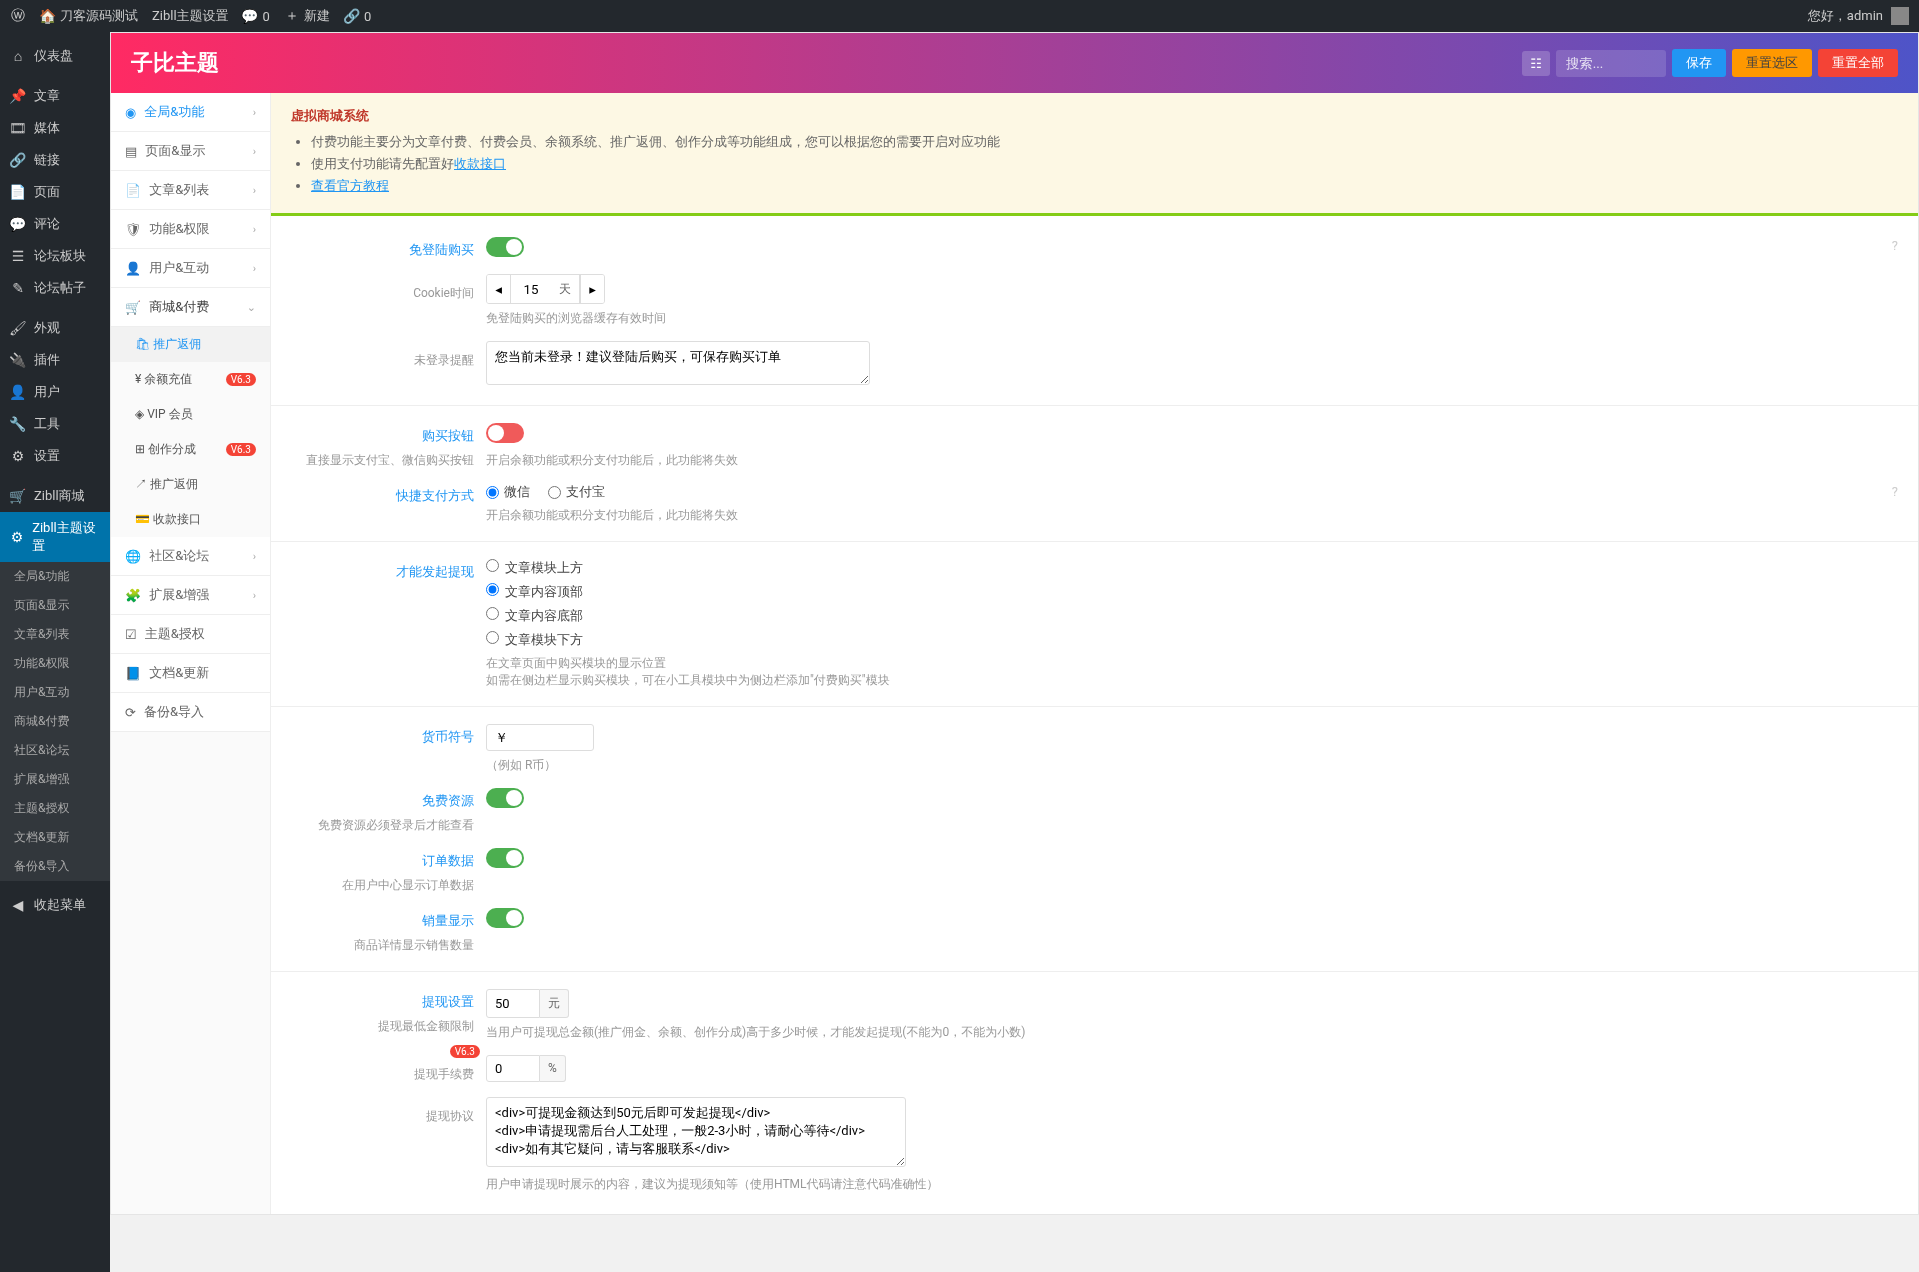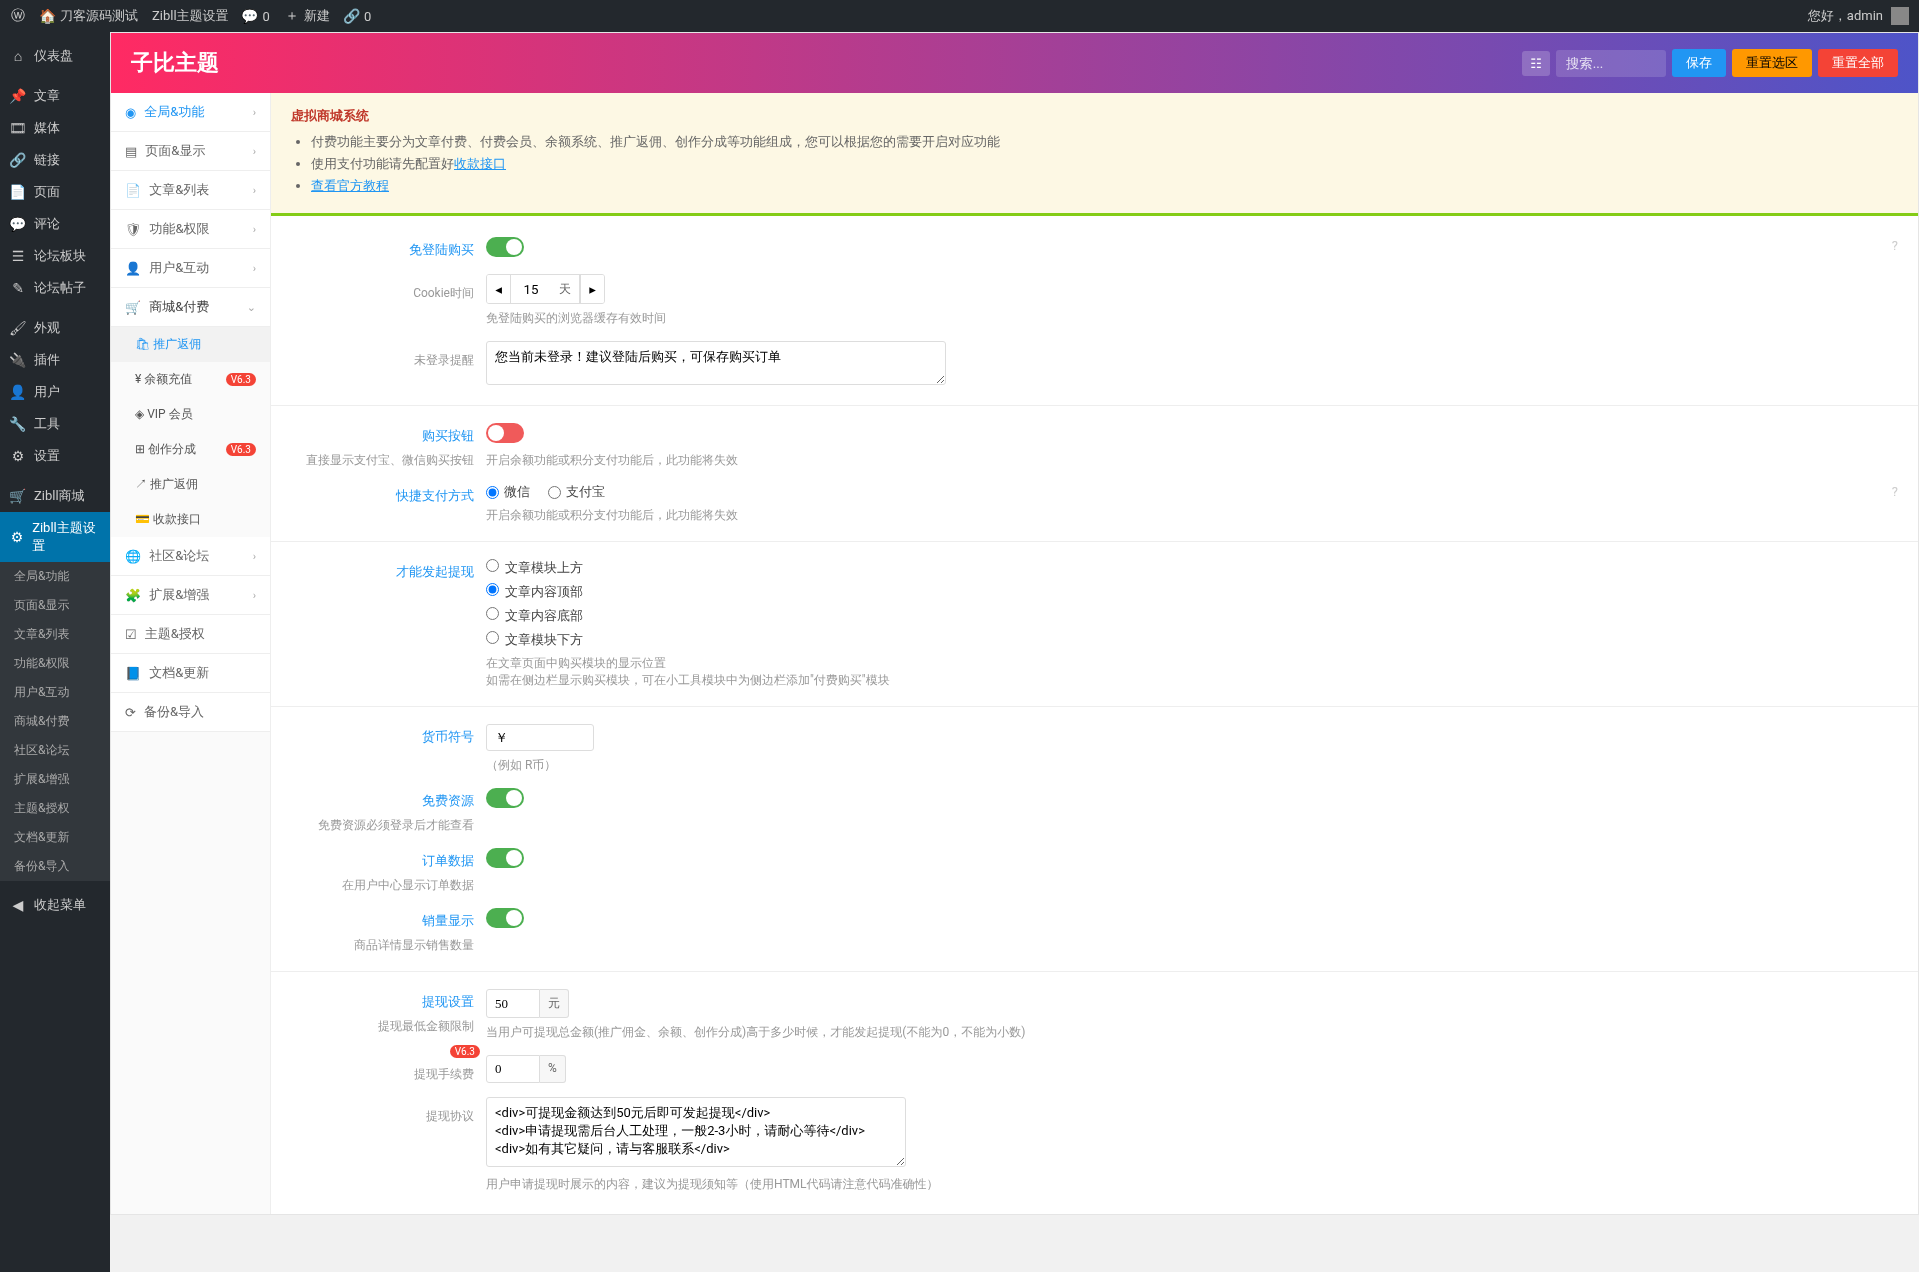--- a/index.html
+++ b/index.html
@@ -17,21 +17,21 @@
 .wp-submenu-item { padding: 6px 10px 6px 14px; font-size: 12px; cursor: pointer; color: #aaa; }
 .wp-sep { margin-top: 8px; }
 .icon { width: 16px; display: inline-flex; justify-content: center; font-size: 14px; }
 .main { flex: 1; background: #f1f1f1; overflow: auto; }
 .theme-panel { background: #fff; border: 1px solid #e5e5e5; }
 .theme-header { background: linear-gradient(90deg, #ff2a63, #4e54c8); color: #fff; padding: 14px 20px; display: flex; align-items: center; justify-content: space-between; height: 60px; position: relative; overflow: hidden; }
 .theme-title { font-size: 22px; font-weight: 600; }
 .theme-header-actions { display: flex; align-items: center; gap: 6px; }
 .btn { padding: 5px 14px; border: none; border-radius: 3px; cursor: pointer; font-size: 13px; }
 .btn-save { background: #2196f3; color: #fff; }
-.btn-resetarea { background: #ff9800; color: #000000; }
+.btn-resetarea { background: #ff9800; color: #404040; }
 .btn-resetall { background: #f44336; color: #fff; }
 .btn-grid { background: rgba(255,255,255,0.2); color: #fff; padding: 5px 8px; }
 .search-box { background: rgba(255,255,255,0.15); color: #fff; border: none; padding: 6px 10px; width: 110px; border-radius: 3px; }
 .search-box::placeholder { color: rgba(255,255,255,0.8); }
 .theme-body { display: flex; }
 .theme-nav { width: 160px; border-right: 1px solid #eee; background: #fafafa; }
 .nav-item { display: flex; align-items: center; justify-content: space-between; padding: 10px 14px; border-bottom: 1px solid #eee; cursor: pointer; font-size: 13px; color: #666; background: #fff; }
 .nav-item .nav-label { display: flex; align-items: center; gap: 8px; }
 .nav-item.active { color: #2196f3; }
 .nav-item.expanded-parent { color: #444; }
@@ -58,29 +58,29 @@
 .toggle::after { content: ''; position: absolute; width: 16px; height: 16px; background: #fff; border-radius: 50%; top: 2px; transition: left 0.2s; }
 .toggle.on::after { left: 20px; }
 .toggle.off::after, .toggle.red-off::after { left: 2px; }
 .help-q { position: absolute; right: 20px; top: 8px; color: #ccc; font-size: 13px; cursor: pointer; }
 .stepper { display: inline-flex; border: 1px solid #ddd; border-radius: 3px; overflow: hidden; }
 .stepper button { width: 24px; background: #fff; border: none; border-right: 1px solid #ddd; cursor: pointer; height: 28px; }
 .stepper button:last-child { border-right: none; border-left: 1px solid #ddd; }
 .stepper input { width: 40px; border: none; text-align: center; height: 28px; }
 .stepper .unit { padding: 0 8px; line-height: 28px; border-right: 1px solid #ddd; color: #666; font-size: 12px; }
 .helper { color: #999; font-size: 12px; margin-top: 6px; display: block; }
-.textarea { width: 460px; min-height: 36px; border: 1px solid #ddd; border-radius: 3px; padding: 6px 8px; font-size: 13px; resize: both; font-family: inherit; }
+.textarea { width: 384px; min-height: 36px; border: 1px solid #ddd; border-radius: 3px; padding: 6px 8px; font-size: 13px; resize: both; font-family: inherit; }
 .textarea.lg { width: 420px; min-height: 70px; }
 .radio-row { display: flex; align-items: center; gap: 18px; margin-bottom: 4px; }
 .radio-row label { display: flex; align-items: center; gap: 5px; cursor: pointer; font-size: 13px; }
 .radio-list label { display: block; margin-bottom: 6px; cursor: pointer; font-size: 13px; }
 .radio-list input { margin-right: 6px; }
 .input-text { border: 1px solid #ddd; border-radius: 3px; padding: 5px 8px; width: 108px; font-size: 13px; }
 .input-group { display: inline-flex; }
-.input-group input { border-top-right-radius: 0; border-bottom-right-radius: 0; width: 54px; font-family: Liberation Serif, serif; }
+.input-group input { border-top-right-radius: 0; border-bottom-right-radius: 0; width: 54px; }
 .input-group .suffix { border: 1px solid #ddd; border-left: none; padding: 5px 8px; background: #f7f7f7; color: #666; font-size: 12px; border-top-right-radius: 3px; border-bottom-right-radius: 3px; }
 .sep-line { border-top: 1px solid #eee; margin: 10px 0; }
 </style>
 </head>
 <body>
 
 <div class="topbar">
   <div class="topbar-left">
     <span class="topbar-item">
         <span class="icon">ⓦ</span>

